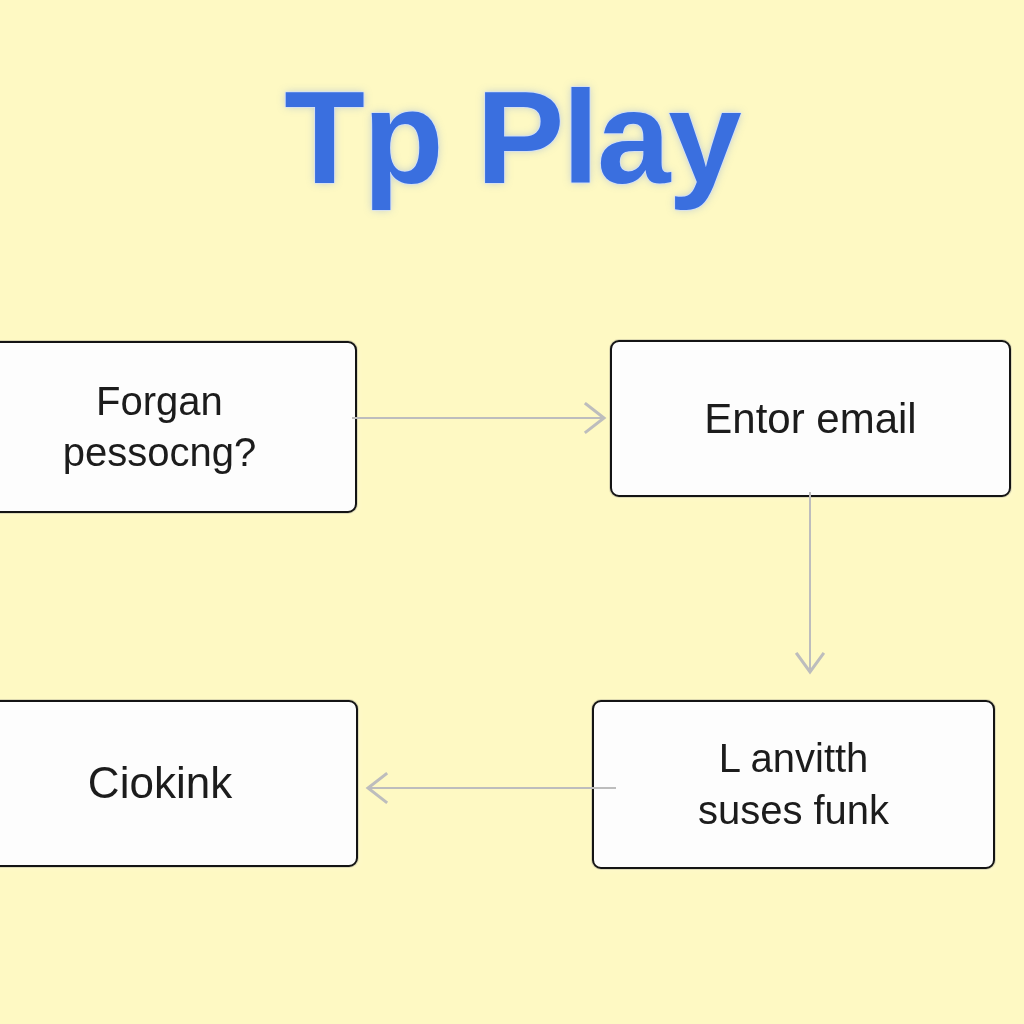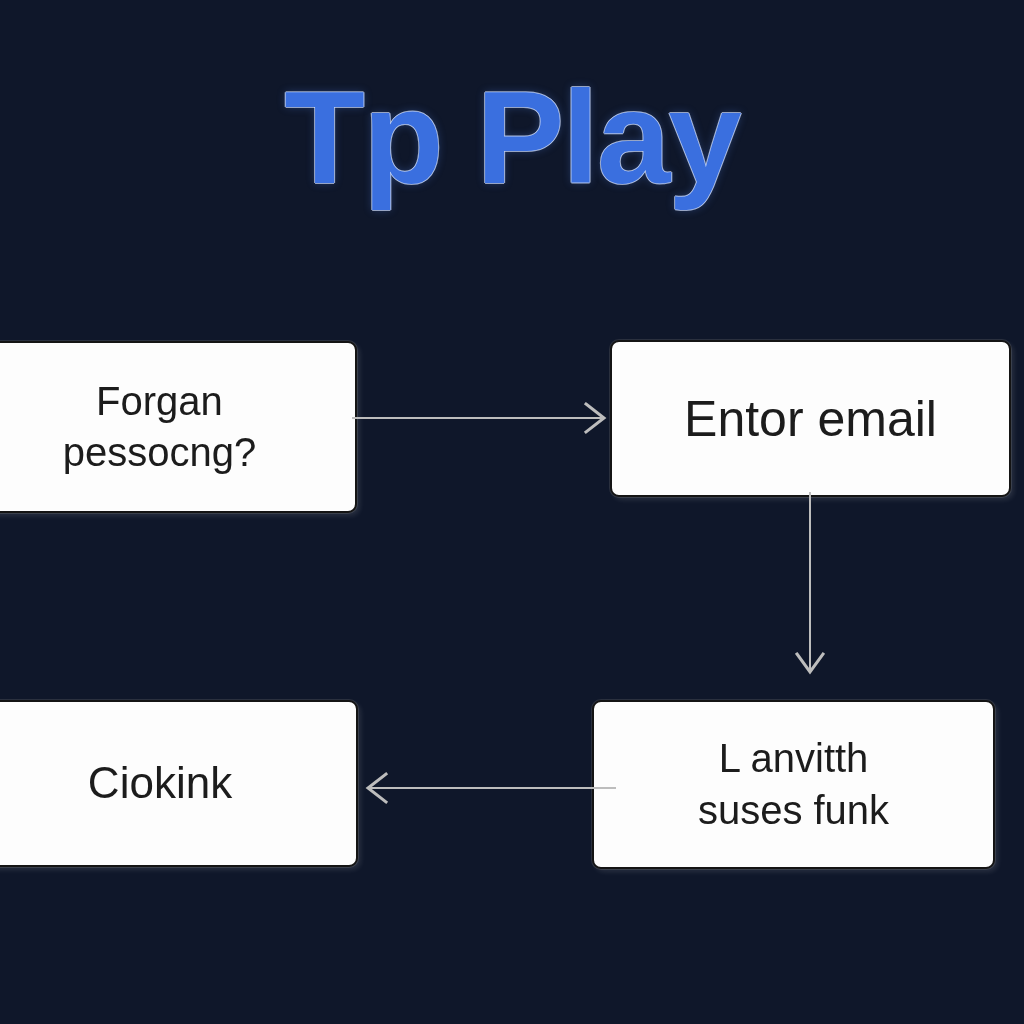--- a/index.html
+++ b/index.html
@@ -4,21 +4,21 @@
 <style>
   html, body {
     margin: 0;
     padding: 0;
     background: #000000;
   }
   #canvas {
     position: relative;
     width: 1024px;
     height: 1024px;
-    background: #0f172a;
+    background: #fef9c3;
     overflow: hidden;
     font-family: "Liberation Sans", sans-serif;
   }
 
   
   #title {
     position: absolute;
     left: 0;
     top: 72px;
     width: 1024px;
@@ -57,21 +57,21 @@
     font-family: "Liberation Sans", sans-serif;
     font-weight: 400;
     font-size: 40px;
     line-height: 1.28;
     padding: 4px 14px;
     white-space: pre-line;
   }
 
   
   #node-forgot   { left: -38px; top: 341px; width: 395px;  height: 172px; }
-  #node-email    { left: 610px; top: 340px; width: 401px;  height: 157px; font-size: 50px; }
+  #node-email    { left: 610px; top: 340px; width: 401px;  height: 157px; font-size: 42px; }
   #node-check    { left: -38px; top: 700px; width: 396px;  height: 167px; font-size: 44px; }
   #node-link     { left: 592px; top: 700px; width: 403px;  height: 169px; }
 
   
   .connector {
     position: absolute;
     overflow: visible;
   }
   #conn-1 { left: 352px; top: 398px; width: 262px; height: 40px; }
   #conn-2 { left: 786px; top: 492px; width: 48px;  height: 190px; }

